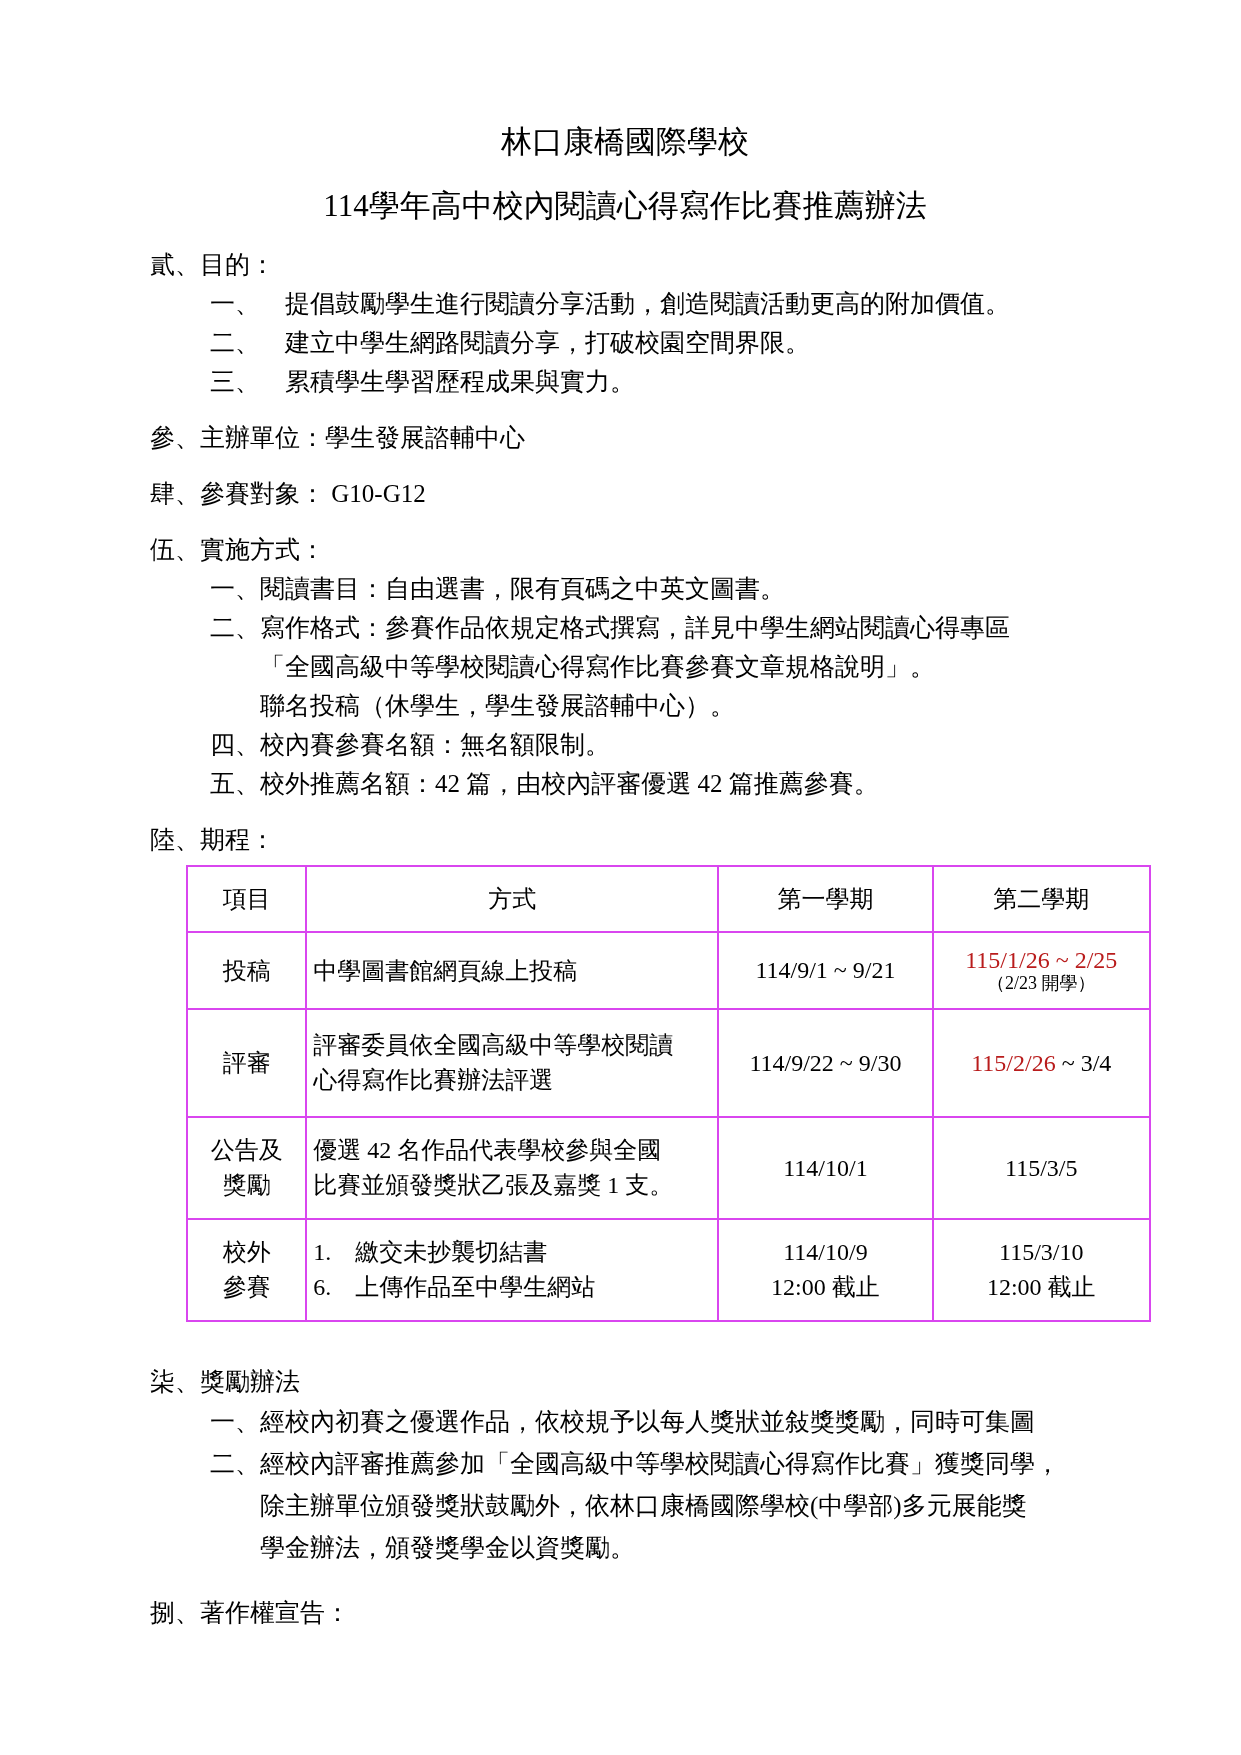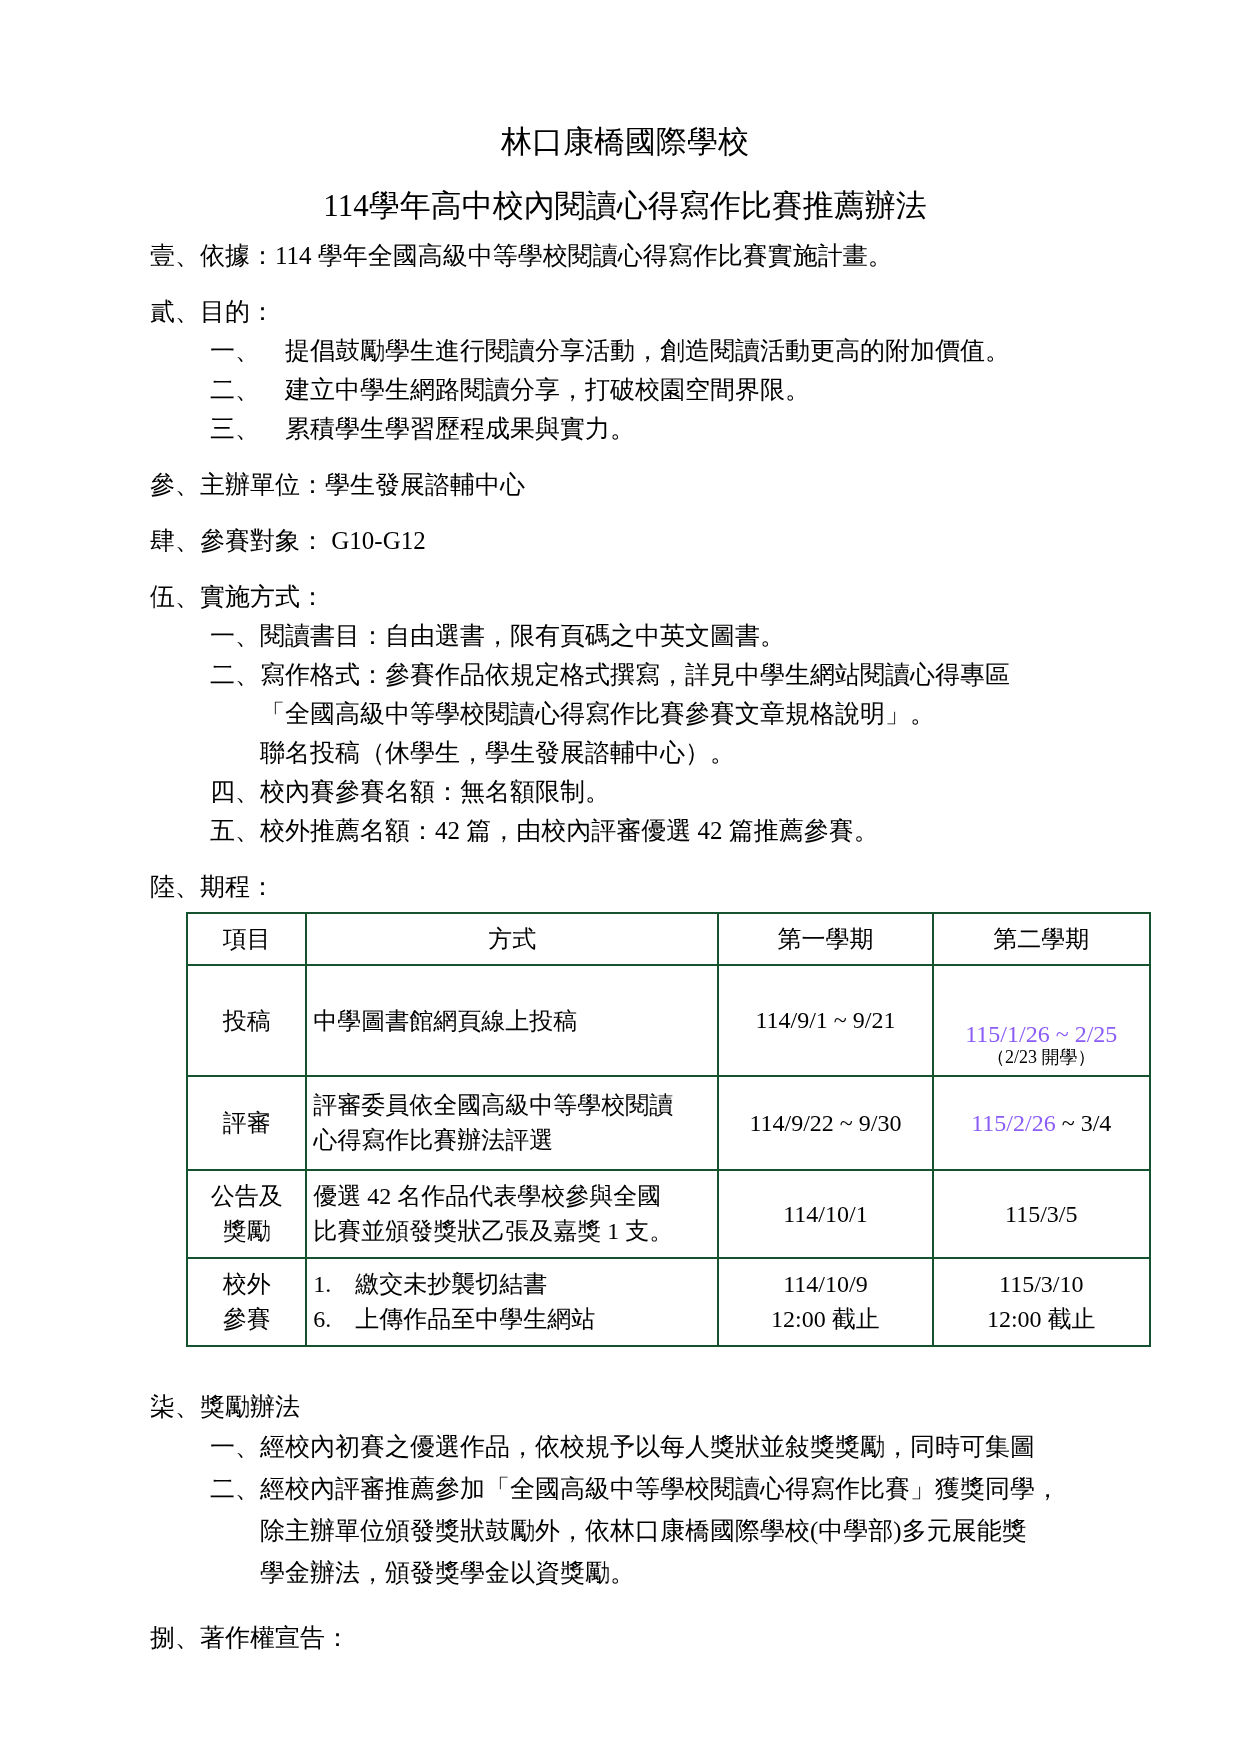--- a/index.html
+++ b/index.html
@@ -18,44 +18,43 @@
   .ln  { font-size:25px; line-height:39px; white-space:nowrap; }
   .sec { margin-top:17px; }
   .sec-first { margin-top:6px; }
   .items { margin-left:60px; }
   .items .cont { margin-left:50px; }
   .qi-items .ln { line-height:42px; }
 
   
   .sched { border-collapse:collapse; table-layout:fixed; margin:6px 0 0 36px; }
   .col-item{width:121px} .col-method{width:414px} .col-sem1{width:219px} .col-sem2{width:220px}
-  .sched td { border:2px solid #14532d; font-size:24px; vertical-align:middle;
-              padding:8px 6px; overflow:hidden; }
+  .sched td { border:2px solid #d946ef; font-size:24px; vertical-align:middle;
+              padding:15px 6px; overflow:hidden; }
   .sched td div { line-height:35px; white-space:nowrap; }
   .c { text-align:center; }
   .l { text-align:left; padding-left:12px; }
   .thead td { height:34px; }
   .r-submit td { height:43px; }
   .r-review td { height:76px; }
   .r-announce td { height:68px; }
   .r-external td { height:67px; }
   .r-final td { height:43px; border-top-width:6px; }
-  .red { color:#8b5cf6;margin-top:48px; }
+  .red { color:#b91c1c; }
   .red-line { line-height:25px !important; }
   .note { font-size:18px; line-height:20px !important; }
 </style>
 </head>
 <body>
 
 <div class="page">
 
   <div class="h1">林口康橋國際學校</div>
   <div class="h1 h2">114學年高中校內閱讀心得寫作比賽推薦辦法</div>
 
-  <div class="ln sec sec-first">壹、依據：114 學年全國高級中等學校閱讀心得寫作比賽實施計畫。</div>
 
   <div class="ln sec">貳、目的：</div>
   <div class="items">
     <div class="ln">一、　提倡鼓勵學生進行閱讀分享活動，創造閱讀活動更高的附加價值。</div>
     <div class="ln">二、　建立中學生網路閱讀分享，打破校園空間界限。</div>
     <div class="ln">三、　累積學生學習歷程成果與實力。</div>
   </div>
 
   <div class="ln sec">參、主辦單位：學生發展諮輔中心</div>
 

